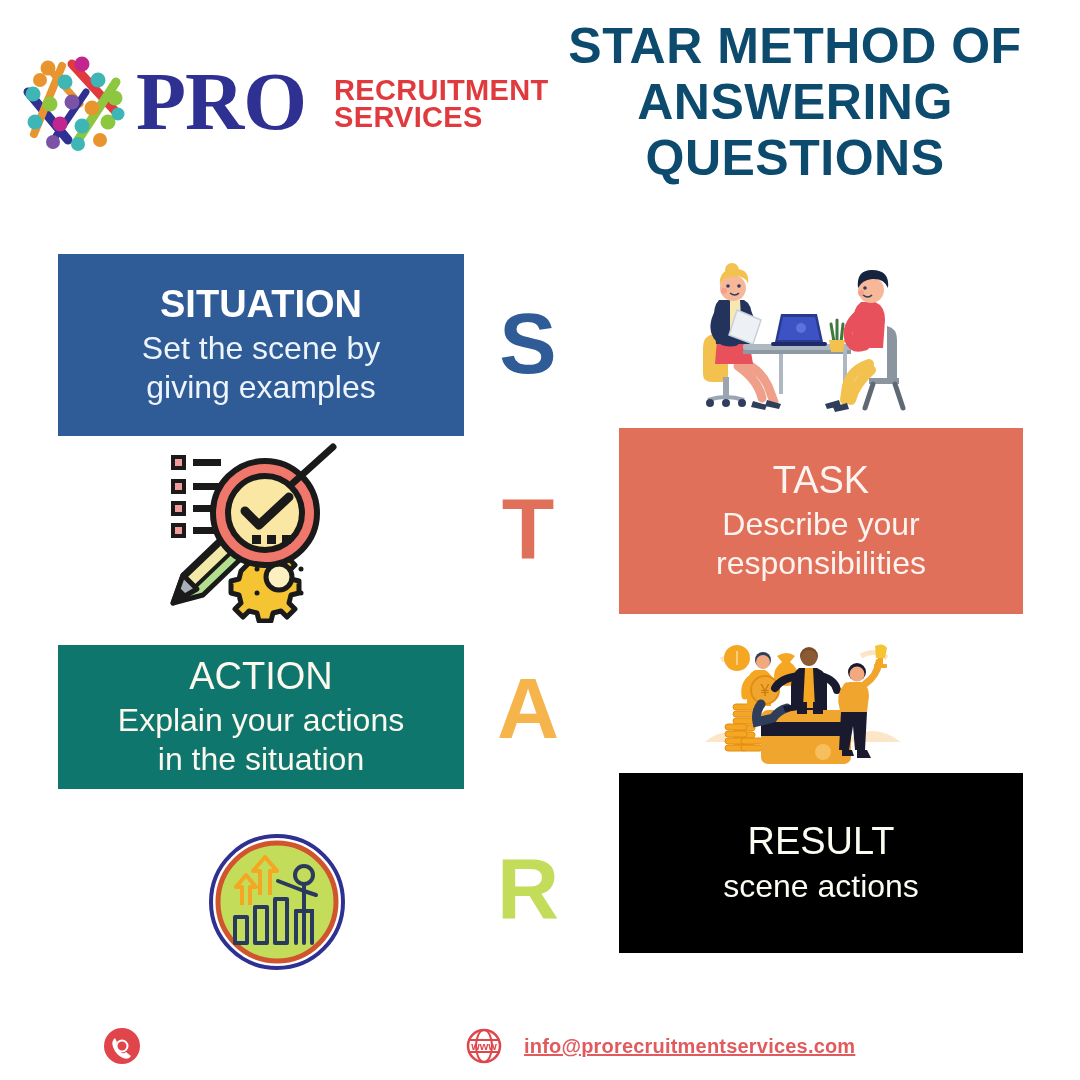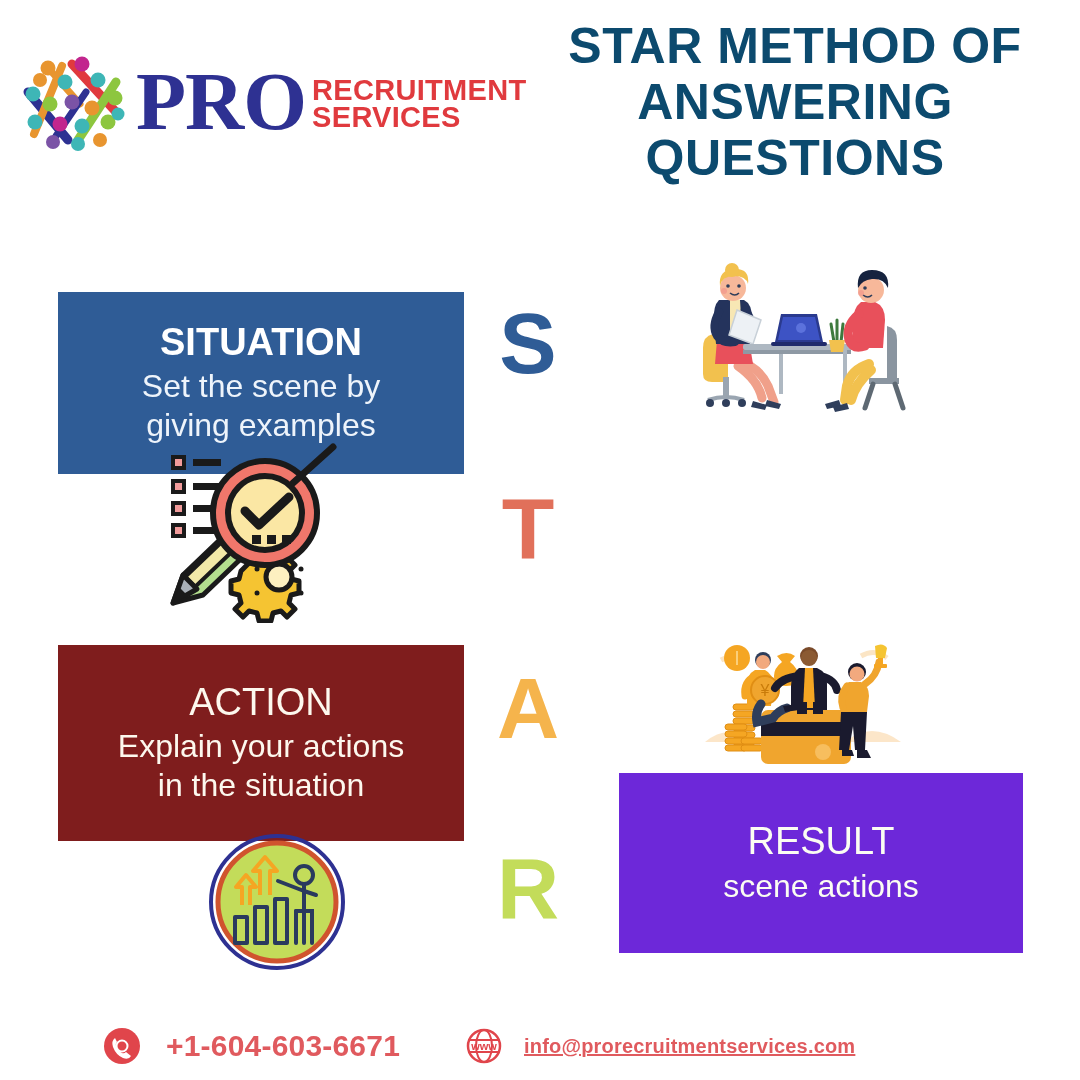--- a/index.html
+++ b/index.html
@@ -13,56 +13,56 @@
   .canvas{position:relative;width:1080px;height:1080px;}
 
   
   .logo-wrap{position:absolute;left:20px;top:52px;display:flex;align-items:center;}
   .logo-mark{width:110px;height:100px;flex:0 0 auto;}
   .logo-text{display:flex;align-items:center;margin-left:6px;}
   .logo-pro{
     font-size:82px;font-weight:bold;color:#2E3192;letter-spacing:-1px;
     line-height:0.9;font-family:"Liberation Serif", serif;text-align:right;
   }
-  .logo-sub{margin-left:6px;margin-top:4px;}
+  .logo-sub{margin-left:28px;margin-top:4px;}
   .logo-sub-l1,.logo-sub-l2{
     color:#E03A3E;font-weight:bold;font-size:29px;line-height:0.92;
     letter-spacing:0.3px;
   }
 
   .headline{
     position:absolute;left:545px;top:18px;width:500px;
     text-align:center;color:#0c4a6e;font-weight:bold;
     font-size:50px;line-height:1.12;letter-spacing:0.5px;
   }
 
   
   .box{position:absolute;display:flex;flex-direction:column;
        align-items:center;justify-content:center;box-sizing:border-box;}
   .box .box-title{font-size:38px;line-height:1.12;margin-bottom:4px;}
   .box .box-desc{font-size:32px;line-height:1.22;text-align:center;}
 
   .box-situation{
     left:58px;top:254px;width:406px;height:182px;
-    background:#2F5C96;color:#ffffff;margin-top:38px;
+    background:#2F5C96;color:#ffffff;
   }
   .box-situation .box-title{font-weight:bold;}
   .box-situation .box-desc{color:#eef4fb;}
 
   .box-task{
     left:619px;top:428px;width:404px;height:186px;
     background:#E1705A;color:#fdf4f0;
   }
   .box-action{
-    left:58px;top:645px;width:406px;height:196px;
-    background:#7f1d1d;color:#fdf8ee;
+    left:58px;top:645px;width:406px;height:144px;
+    background:#0f766e;color:#fdf8ee;
   }
   .box-result{
     left:619px;top:773px;width:404px;height:180px;
-    background:#6d28d9;color:#fbfdf2;
+    background:#000000;color:#fbfdf2;
   }
 
   
   .letter{
     position:absolute;font-weight:bold;font-size:86px;line-height:1;
     text-align:center;width:90px;
   }
   .letter-s{left:483px;top:300px;color:#2F5C96;}
   .letter-t{left:483px;top:485px;color:#E1705A;}
   .letter-a{left:483px;top:665px;color:#F5B44C;}
@@ -135,20 +135,25 @@
   </div>
 
   <div class="headline">STAR METHOD OF ANSWERING QUESTIONS</div>
 
   <div class="box box-situation">
     <div class="box-title">SITUATION</div>
     <div class="box-desc">Set the scene by</div>
     <div class="box-desc">giving examples</div>
   </div>
 
+  <div class="box box-task">
+    <div class="box-title">TASK</div>
+    <div class="box-desc">Describe your</div>
+    <div class="box-desc">responsibilities</div>
+  </div>
 
   <div class="box box-action">
     <div class="box-title">ACTION</div>
     <div class="box-desc">Explain your actions</div>
     <div class="box-desc">in the situation</div>
   </div>
 
   <div class="box box-result">
     <div class="box-title">RESULT</div>
     <div class="box-desc">scene actions</div>
@@ -369,21 +374,20 @@
 
   <div class="footer">
     <div class="contact contact-phone">
       <span class="contact-icon">
         <svg viewBox="0 0 44 44" width="44" height="44">
           <circle cx="22" cy="22" r="18" fill="#E0454B"></circle>
           <path d="M15 14 q-4 3 -2 9 q3 8 10 11 q6 2 8 -2 l-5 -4 q-2 2 -4 1 q-4 -2 -6 -7 q-1 -2 1 -4 z" fill="#ffffff"></path>
           <circle cx="22" cy="22" r="5.5" fill="none" stroke="#ffffff" stroke-width="2"></circle>
         </svg>
       </span>
-      <span class="contact-text">+1-604-603-6671</span>
     </div>
     <div class="contact contact-email">
       <span class="contact-icon">
         <svg viewBox="0 0 44 44" width="44" height="44">
           <circle cx="22" cy="22" r="16" fill="none" stroke="#E0454B" stroke-width="2.5"></circle>
           <ellipse cx="22" cy="22" rx="8" ry="16" fill="none" stroke="#E0454B" stroke-width="2"></ellipse>
           <path d="M6.5 16 h31 M6.5 28 h31" stroke="#E0454B" stroke-width="2"></path>
           <text x="22" y="26" font-size="11" font-weight="bold" fill="#E0454B" text-anchor="middle" font-family="Liberation Sans, sans-serif">www</text>
         </svg>
       </span>

